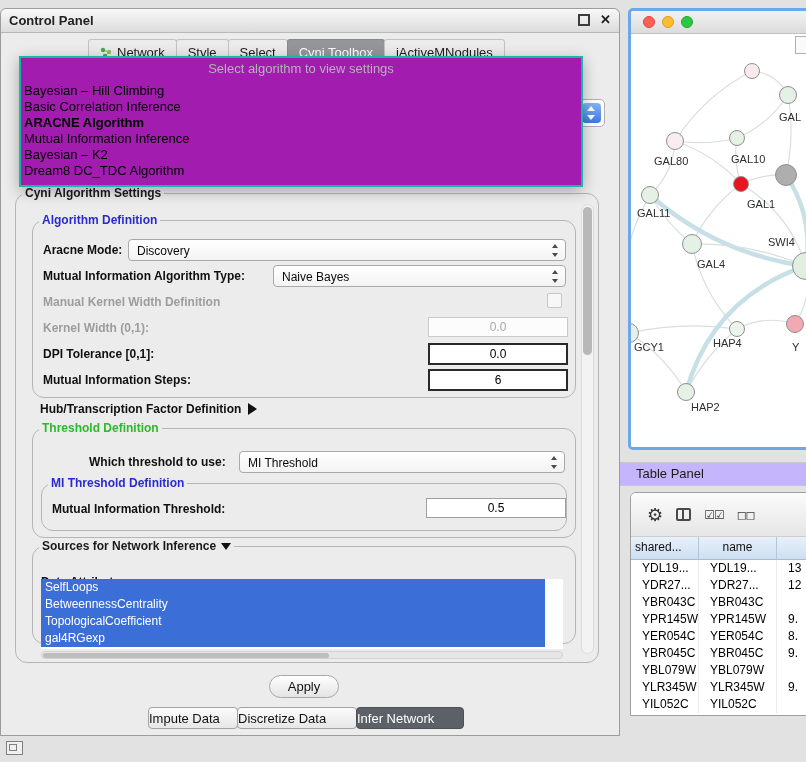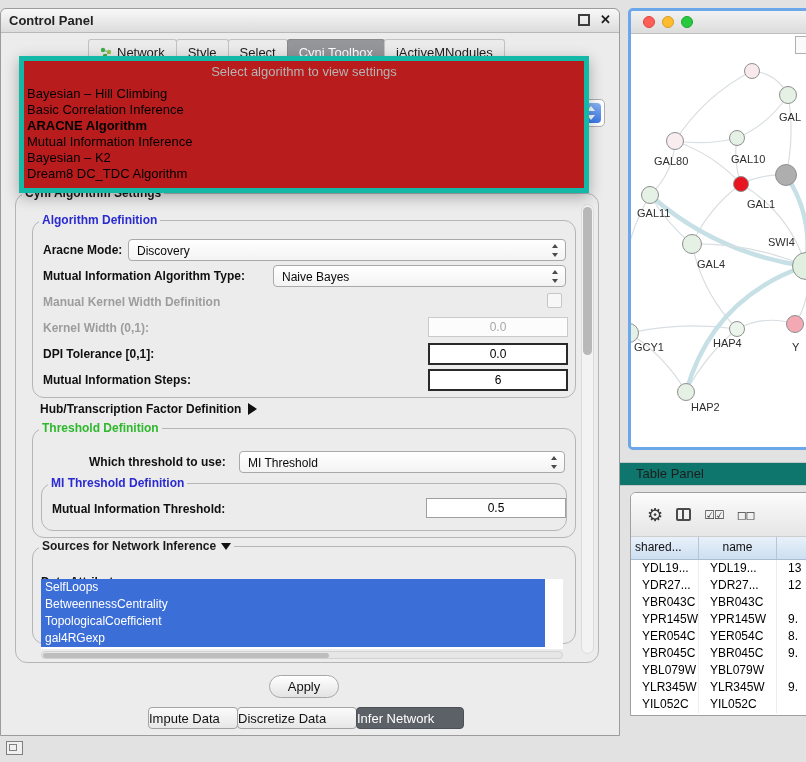--- a/index.html
+++ b/index.html
@@ -12,21 +12,21 @@
   .titlebar .title{position:absolute;left:8px;top:4px;font-size:13px;font-weight:bold;color:#222}
   .win-icons{position:absolute;right:8px;top:4px;display:flex;gap:10px;align-items:center}
   .float-icon{width:8px;height:8px;border:2px solid #3c3c3c;display:inline-block}
   .close-icon{font-size:13px;font-weight:bold;color:#1c1c1c;line-height:13px}
 
   .tabs{position:absolute;left:88px;top:30px;display:flex;height:23px}
   .tab{font-size:13px;color:#1d1d1d;padding:3px 11px 0;border:1px solid #c2c2c2;border-bottom:none;background:#ebebeb;display:flex;align-items:center;gap:5px;margin-left:-1px;border-radius:3px 3px 0 0;box-sizing:border-box}
   .tab.selected{background:#94969a;color:#fff;border-color:#87898d}
 
   
-  .dd-popup{position:absolute;left:18px;top:47px;width:560px;background:#b91c1c;border:5px solid #14b8a6;box-shadow:0 4px 14px rgba(0,0,0,.3);z-index:30;padding-bottom:6px}
+  .dd-popup{position:absolute;left:18px;top:47px;width:560px;background:#a21caf;border:2px solid #14b8a6;box-shadow:0 4px 14px rgba(0,0,0,.3);z-index:30;padding-bottom:6px}
   .dd-placeholder{text-align:center;color:#b4b4b4;font-size:13px;padding:3px 0 7px}
   .dd-item{font-size:13px;line-height:16px;padding:0 3px;color:#000;white-space:nowrap}
   .dd-item.sel{font-weight:bold}
   .combo-peek{position:absolute;left:572px;top:90px;width:32px;height:28px;background:#fff;border:1px solid #b0b0b0;border-radius:5px;z-index:5;box-sizing:border-box}
   .blue-stepper{position:absolute;right:3px;top:3px;width:19px;height:20px;border-radius:4px;background:linear-gradient(#87b4f6,#3c79e8)}
   .blue-stepper:before{content:"";position:absolute;left:5px;top:3px;border-left:4px solid transparent;border-right:4px solid transparent;border-bottom:5px solid #fff}
   .blue-stepper:after{content:"";position:absolute;left:5px;bottom:3px;border-left:4px solid transparent;border-right:4px solid transparent;border-top:5px solid #fff}
 
   
   .group{position:absolute;border:1px solid #b5b5b5;border-radius:12px;box-sizing:border-box}
@@ -67,21 +67,21 @@
   .light.red{background:#ff5f57;border:1px solid #e0443e}
   .light.yellow{background:#febc2e;border:1px solid #d89e20}
   .light.green{background:#28c840;border:1px solid #1da832}
   .net-canvas{position:relative;width:100%;height:414px;background:#fff;overflow:hidden}
   .net-canvas svg{position:absolute;left:0;top:0}
   .node{position:absolute;border-radius:50%;border:1px solid #8f8f8f;box-sizing:border-box}
   .node-label{position:absolute;font-size:11px;color:#2e2e2e;white-space:nowrap}
   .scroll-corner{position:absolute;left:164px;top:2px;width:13px;height:16px;border:1px solid #b0b0b0;background:#fafafa}
 
   
-  .tp-bar{position:absolute;left:620px;top:462px;width:186px;height:24px;background:#0f766e;border-top:1px solid #c6c6c6;border-bottom:1px solid #c6c6c6;box-sizing:border-box;font-size:13px;color:#1c1c1c;line-height:22px;padding-left:16px}
+  .tp-bar{position:absolute;left:620px;top:462px;width:186px;height:24px;background:#c4b5fd;border-top:1px solid #c6c6c6;border-bottom:1px solid #c6c6c6;box-sizing:border-box;font-size:13px;color:#1c1c1c;line-height:22px;padding-left:16px}
   .table-window{position:absolute;left:630px;top:492px;width:200px;height:224px;background:#fff;border:1px solid #9f9f9f;border-radius:6px 6px 0 0;box-sizing:border-box;overflow:hidden}
   .t-toolbar{height:44px;background:linear-gradient(#fbfbfb,#e6e6e6);border-bottom:1px solid #cecece;display:flex;align-items:center;gap:13px;padding-left:16px;box-sizing:border-box}
   .gear{font-size:18px;color:#3a3a3a;line-height:18px}
   .colicon{width:15px;height:13px;border:2px solid #4a4a4a;position:relative;box-sizing:border-box;border-radius:2px}
   .colicon:before{content:"";position:absolute;left:4px;top:0;bottom:0;width:2px;background:#4a4a4a}
   .checks{font-size:12px;color:#3a3a3a;letter-spacing:-1px}
   .t-header{display:flex;height:22px;background:linear-gradient(#e8f1fa,#cddff1);border-bottom:1px solid #a9bdd2;font-size:12px;color:#111}
   .thcell{box-sizing:border-box;border-right:1px solid #b4c6d8;padding:3px 4px 0;overflow:hidden;white-space:nowrap}
   .thcell.c0{width:68px}.thcell.c1{width:78px;text-align:center}.thcell.c2{flex:1}
   .trow{display:flex;height:17px;font-size:12px;color:#000}

